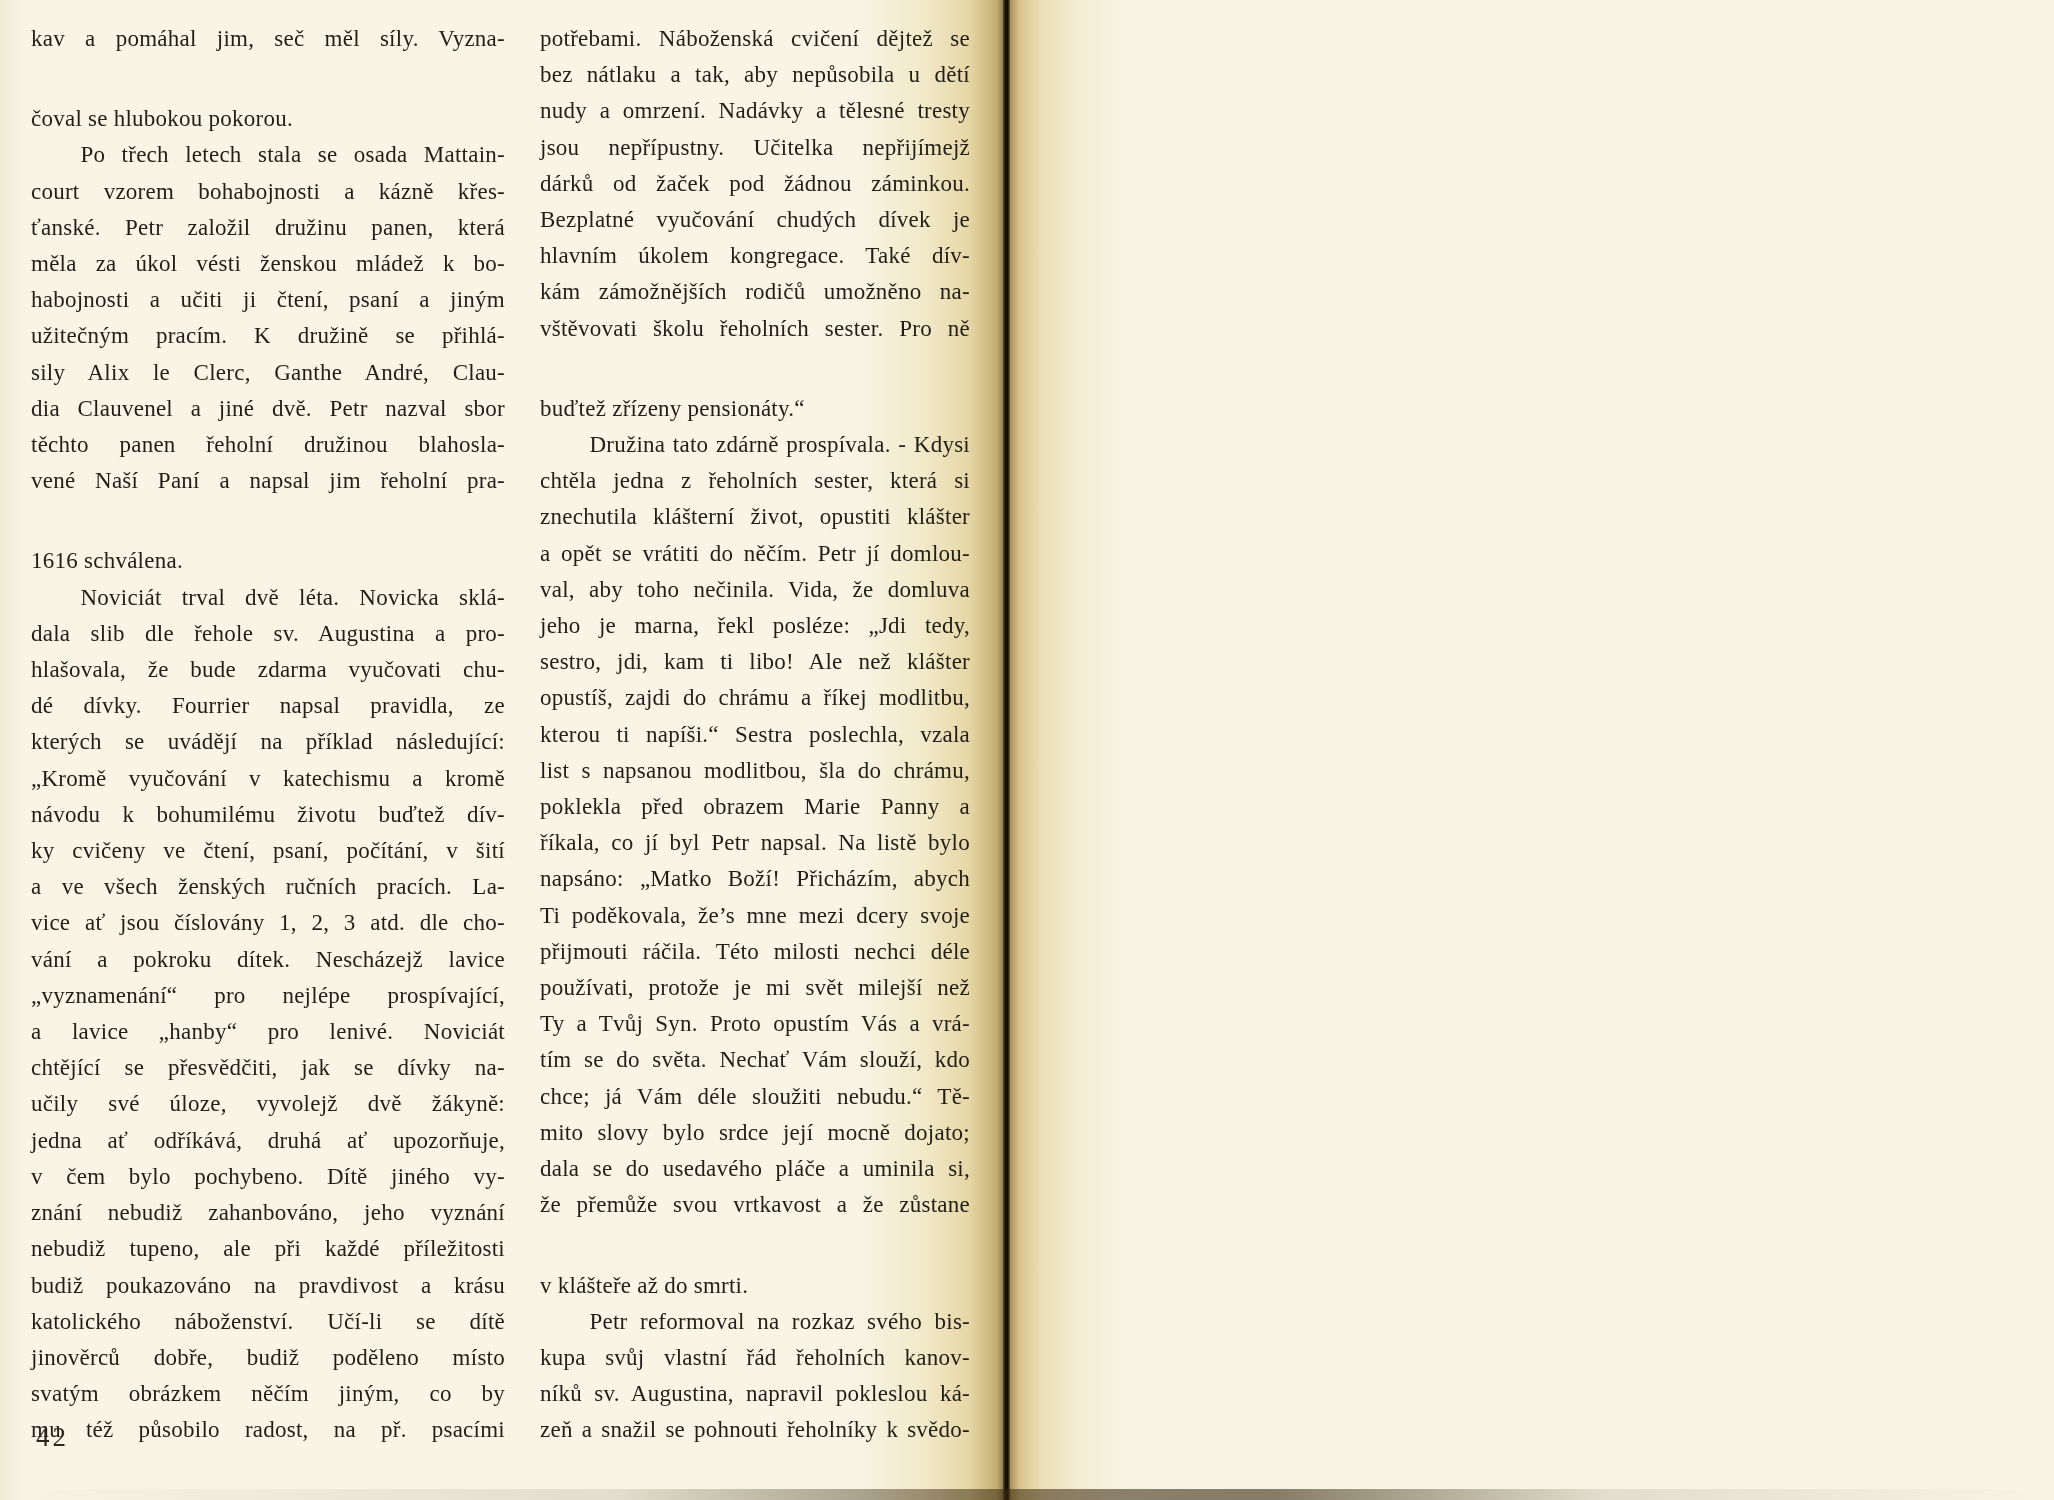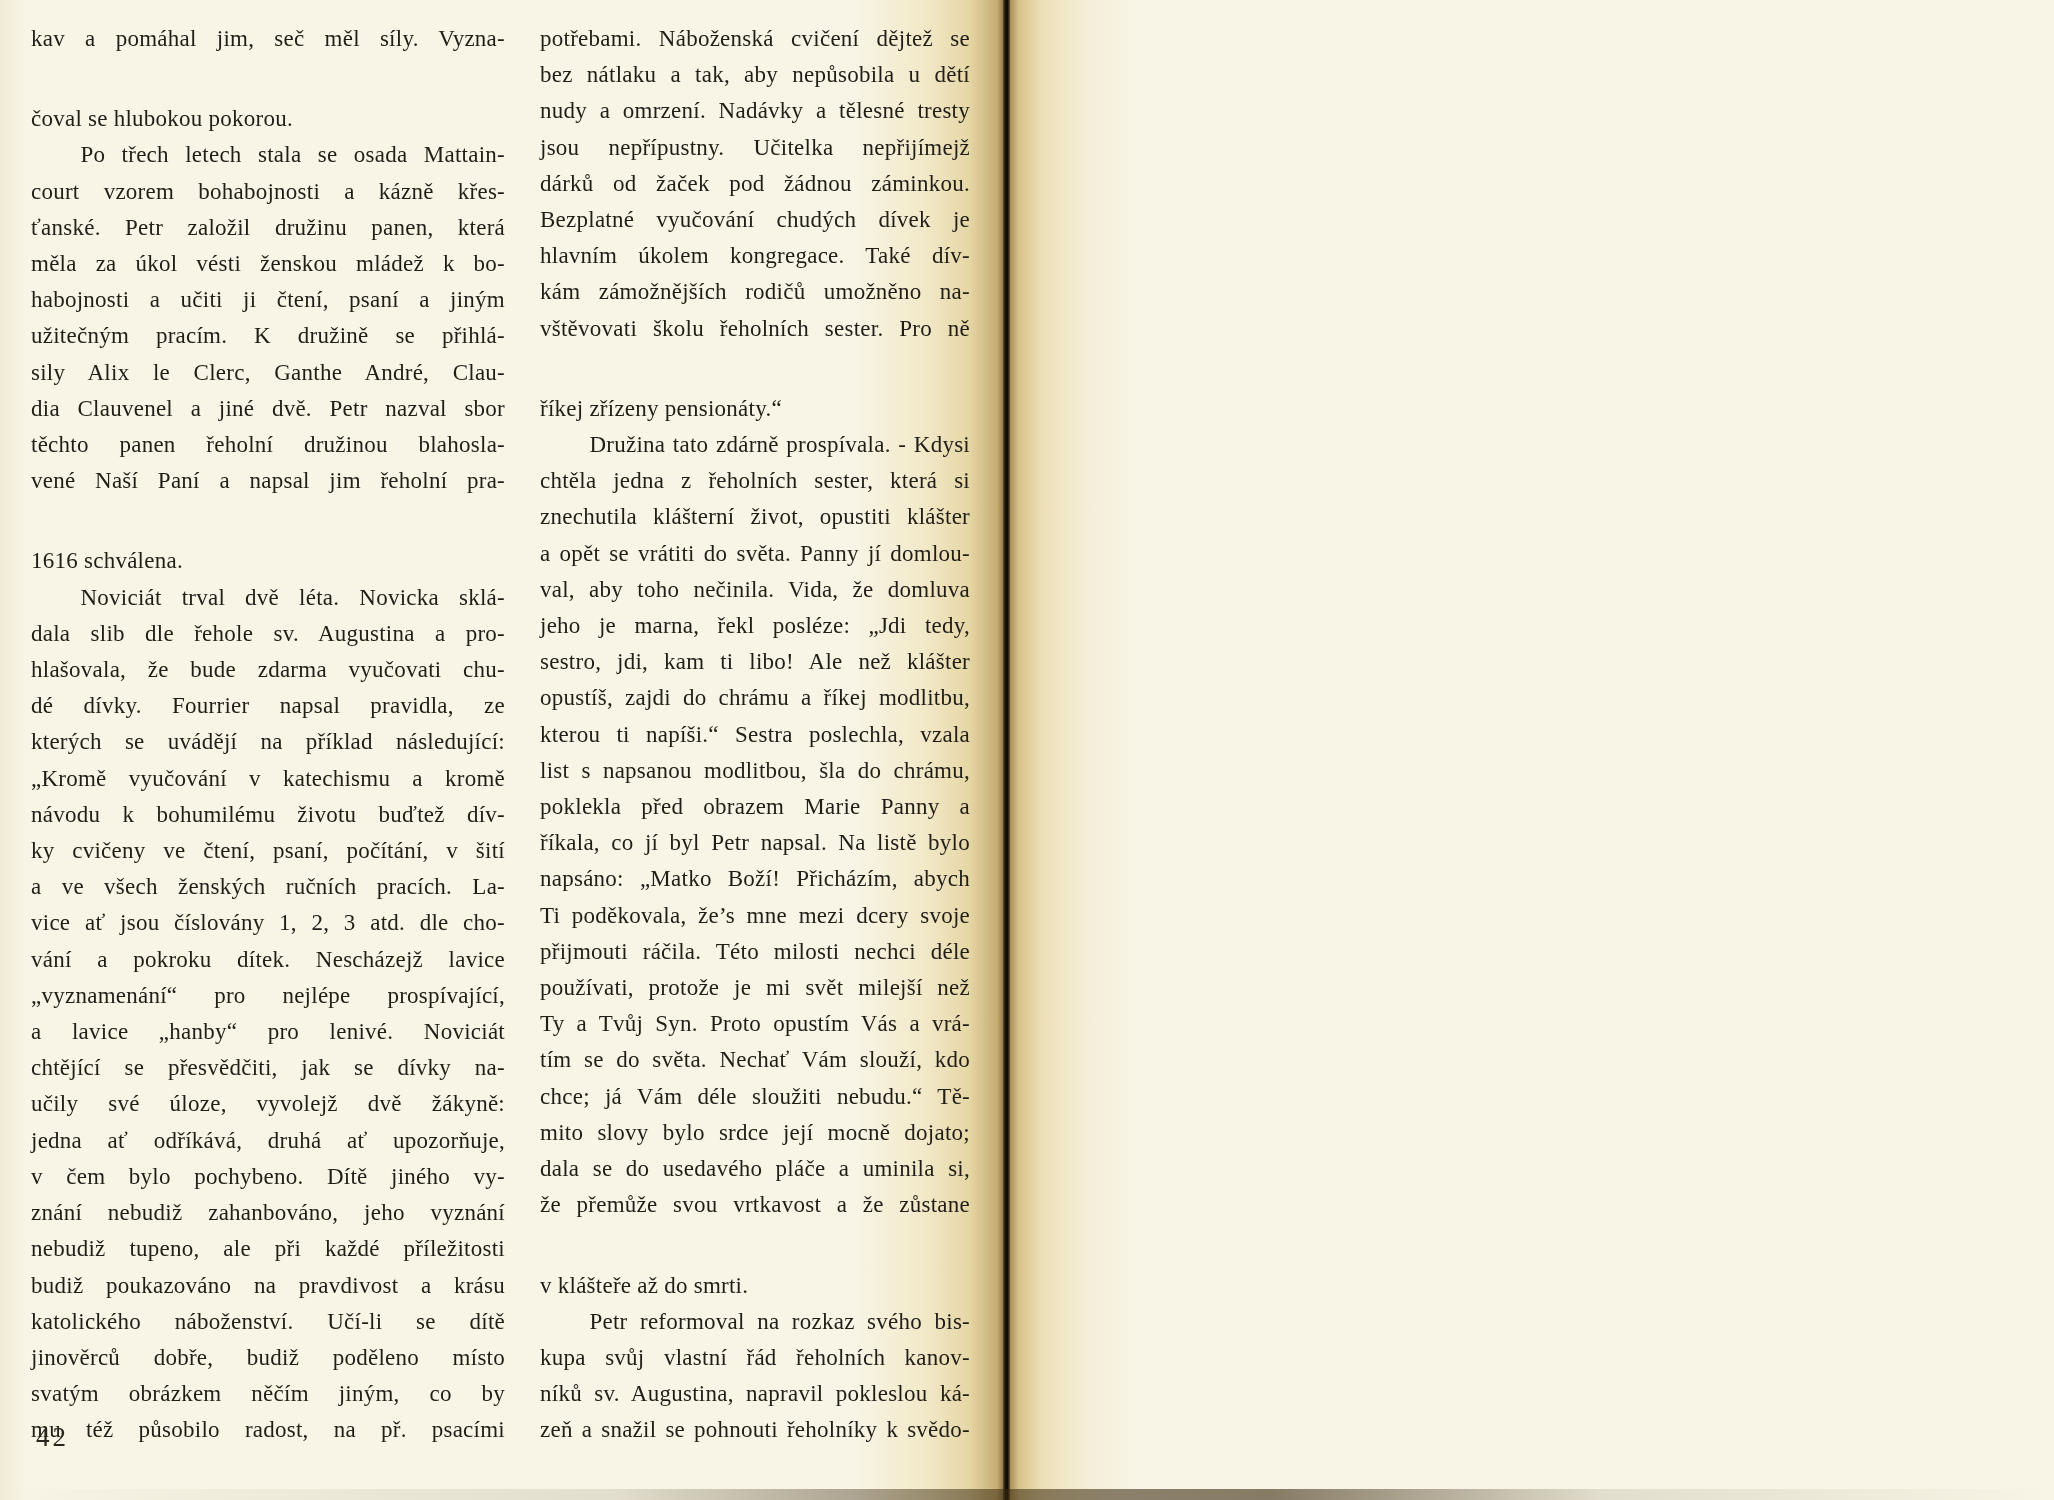--- a/index.html
+++ b/index.html
@@ -94,25 +94,25 @@
   <div id="col-1-2" class="col">
       <div class="line">potřebami. Náboženská cvičení dějtež se</div>
       <div class="line">bez nátlaku a tak, aby nepůsobila u dětí</div>
       <div class="line">nudy a omrzení. Nadávky a tělesné tresty</div>
       <div class="line">jsou nepřípustny. Učitelka nepřijímejž</div>
       <div class="line">dárků od žaček pod žádnou záminkou.</div>
       <div class="line">Bezplatné vyučování chudých dívek je</div>
       <div class="line">hlavním úkolem kongregace. Také dív-</div>
       <div class="line">kám zámožnějších rodičů umožněno na-</div>
       <div class="line">vštěvovati školu řeholních sester. Pro ně</div>
-      <div class="line pend">říkej zřízeny pensionáty.“</div>
+      <div class="line pend">buďtež zřízeny pensionáty.“</div>
       <div class="line indent">Družina tato zdárně prospívala. - Kdysi</div>
       <div class="line">chtěla jedna z řeholních sester, která si</div>
       <div class="line">znechutila klášterní život, opustiti klášter</div>
-      <div class="line">a opět se vrátiti do světa. Panny jí domlou-</div>
+      <div class="line">a opět se vrátiti do něčím. Petr jí domlou-</div>
       <div class="line">val, aby toho nečinila. Vida, že domluva</div>
       <div class="line">jeho je marna, řekl posléze: „Jdi tedy,</div>
       <div class="line">sestro, jdi, kam ti libo! Ale než klášter</div>
       <div class="line">opustíš, zajdi do chrámu a říkej modlitbu,</div>
       <div class="line">kterou ti napíši.“ Sestra poslechla, vzala</div>
       <div class="line">list s napsanou modlitbou, šla do chrámu,</div>
       <div class="line">poklekla před obrazem Marie Panny a</div>
       <div class="line">říkala, co jí byl Petr napsal. Na listě bylo</div>
       <div class="line">napsáno: „Matko Boží! Přicházím, abych</div>
       <div class="line">Ti poděkovala, že’s mne mezi dcery svoje</div>

